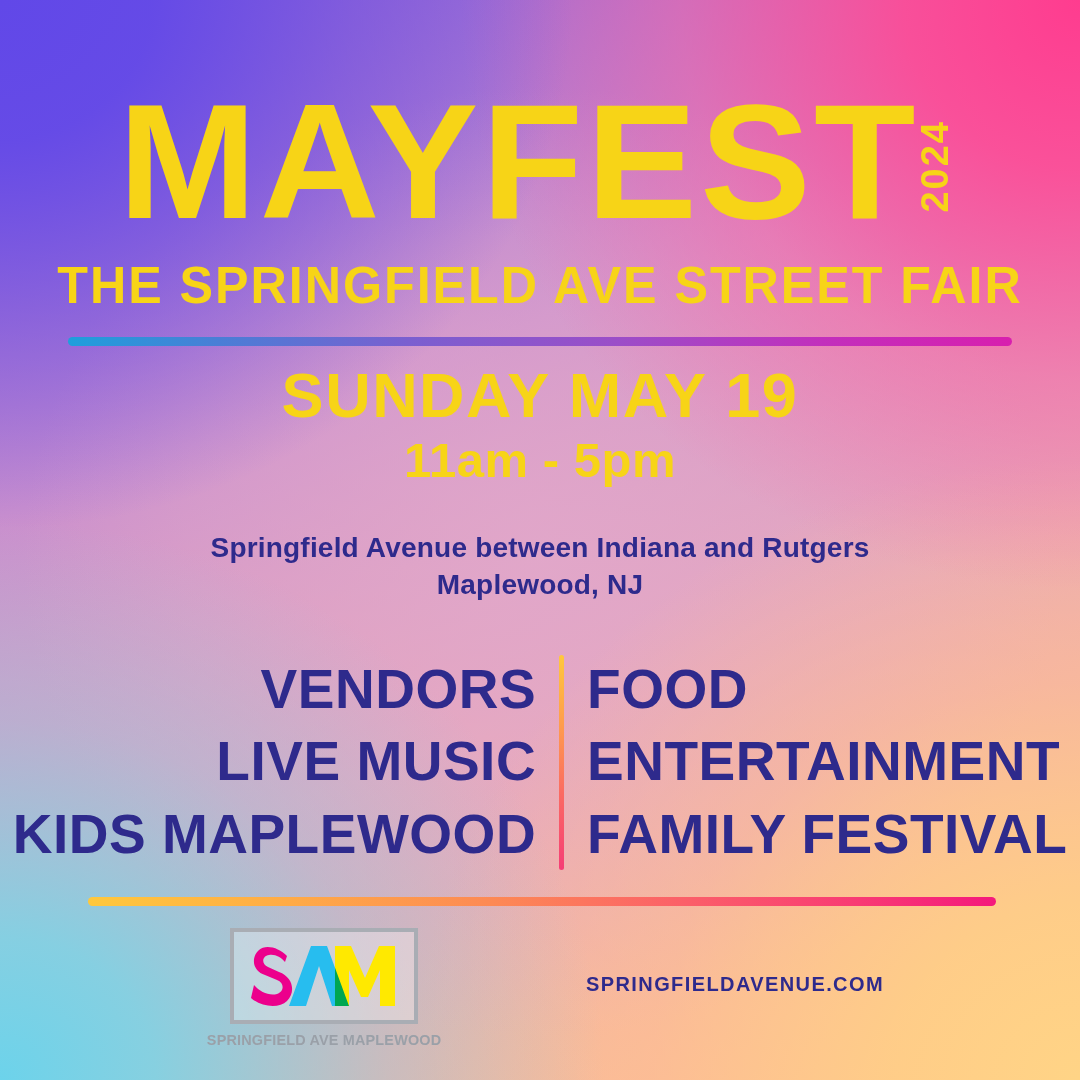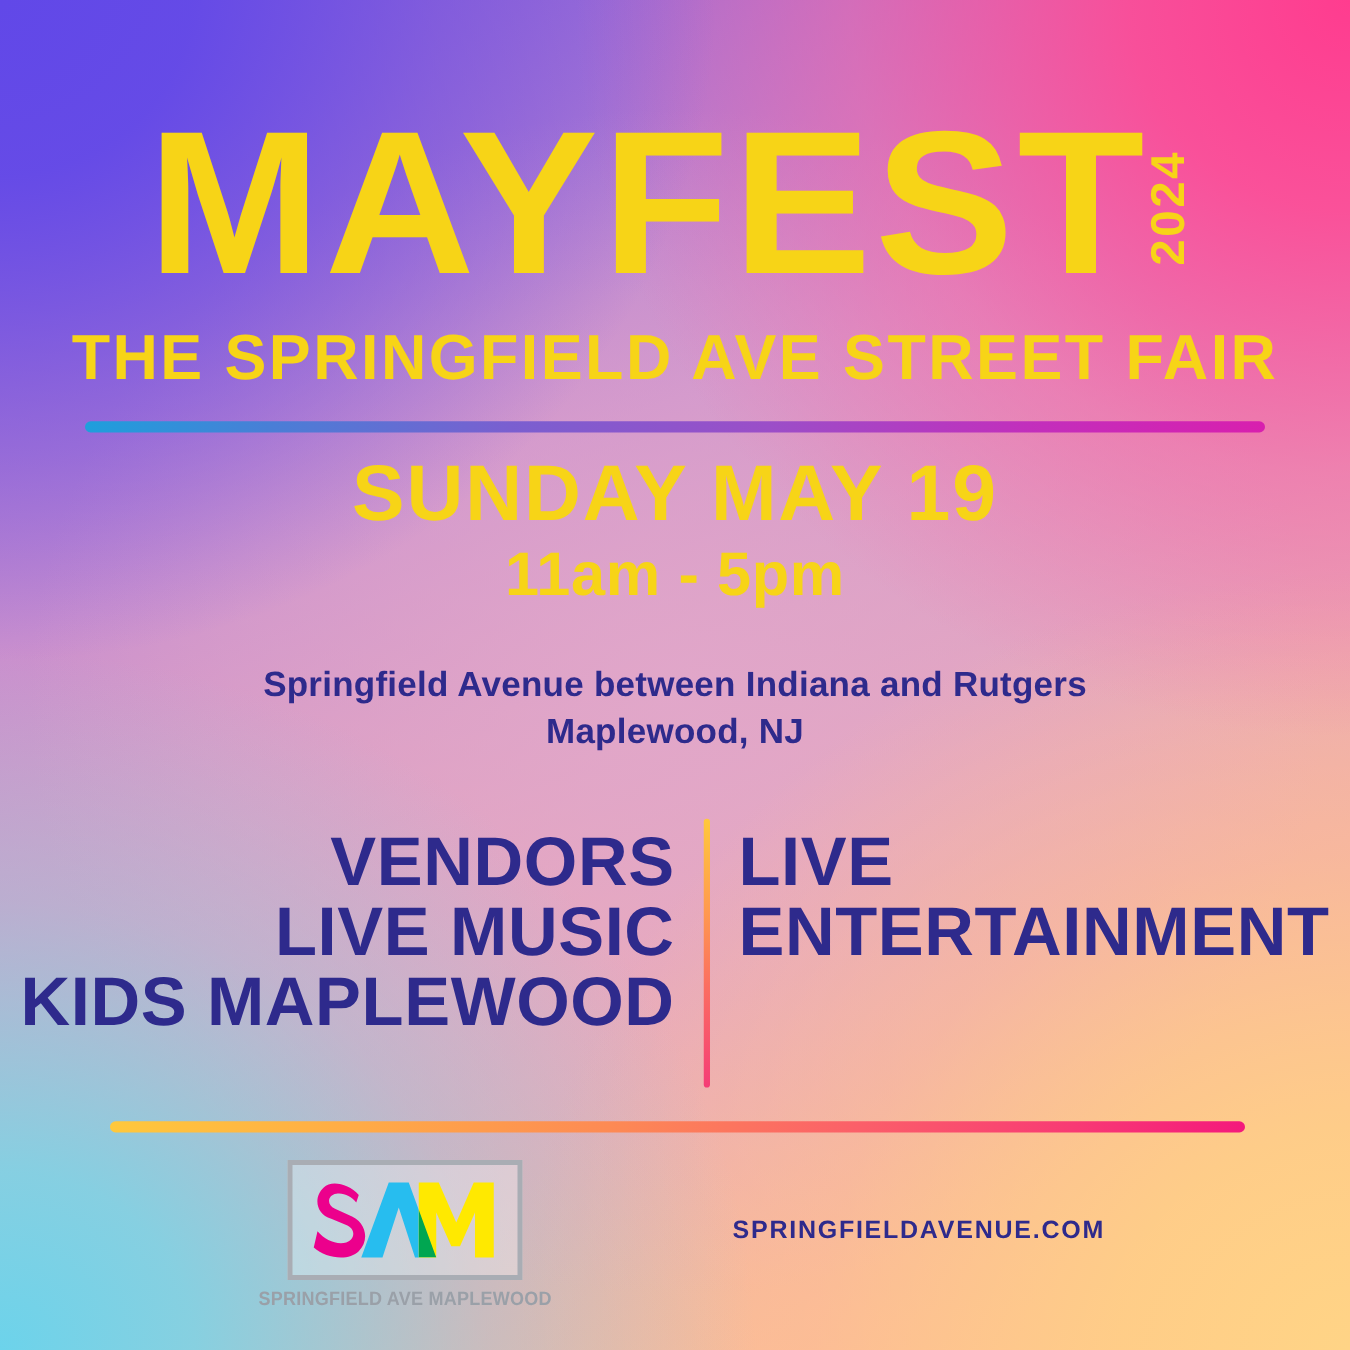--- a/index.html
+++ b/index.html
@@ -97,21 +97,21 @@
     line-height:1.33;
     letter-spacing:0.2px;
   }
 
   
   .features {
     position:absolute; left:0; top:655px; width:1080px; height:215px;
     display:flex; align-items:stretch; justify-content:center;
   }
   .feat-col {
-    display:flex; flex-direction:column; justify-content:flex-start;
+    display:flex; flex-direction:column; justify-content:space-between;
     padding:6px 0 8px 0;
   }
   .feat-left  { align-items:flex-end;  text-align:right; padding-right:23px; }
   .feat-right { align-items:flex-start; text-align:left;  padding-left:23px; }
   .feat-item {
     color:#2E2A8C;
     font-size:55px;
     font-weight:700;
     line-height:1.02;
     letter-spacing:0.5px;
@@ -183,22 +183,23 @@
   </div>
 
   <div class="features">
     <div class="feat-col feat-left">
       <div class="feat-item">VENDORS</div>
       <div class="feat-item">LIVE MUSIC</div>
       <div class="feat-item">KIDS MAPLEWOOD</div>
     </div>
     <div class="feat-divider"></div>
     <div class="feat-col feat-right">
-      <div class="feat-item">LIVE</div>
+      <div class="feat-item">FOOD</div>
       <div class="feat-item">ENTERTAINMENT</div>
+      <div class="feat-item">FAMILY FESTIVAL</div>
     </div>
   </div>
 
   <div class="rule-bottom"></div>
 
   <div class="footer">
 
     <div class="logo-wrap">
       <div class="logo-box">
         <svg class="logo-svg" width="150" height="64" viewBox="0 0 150 64" aria-hidden="true">

